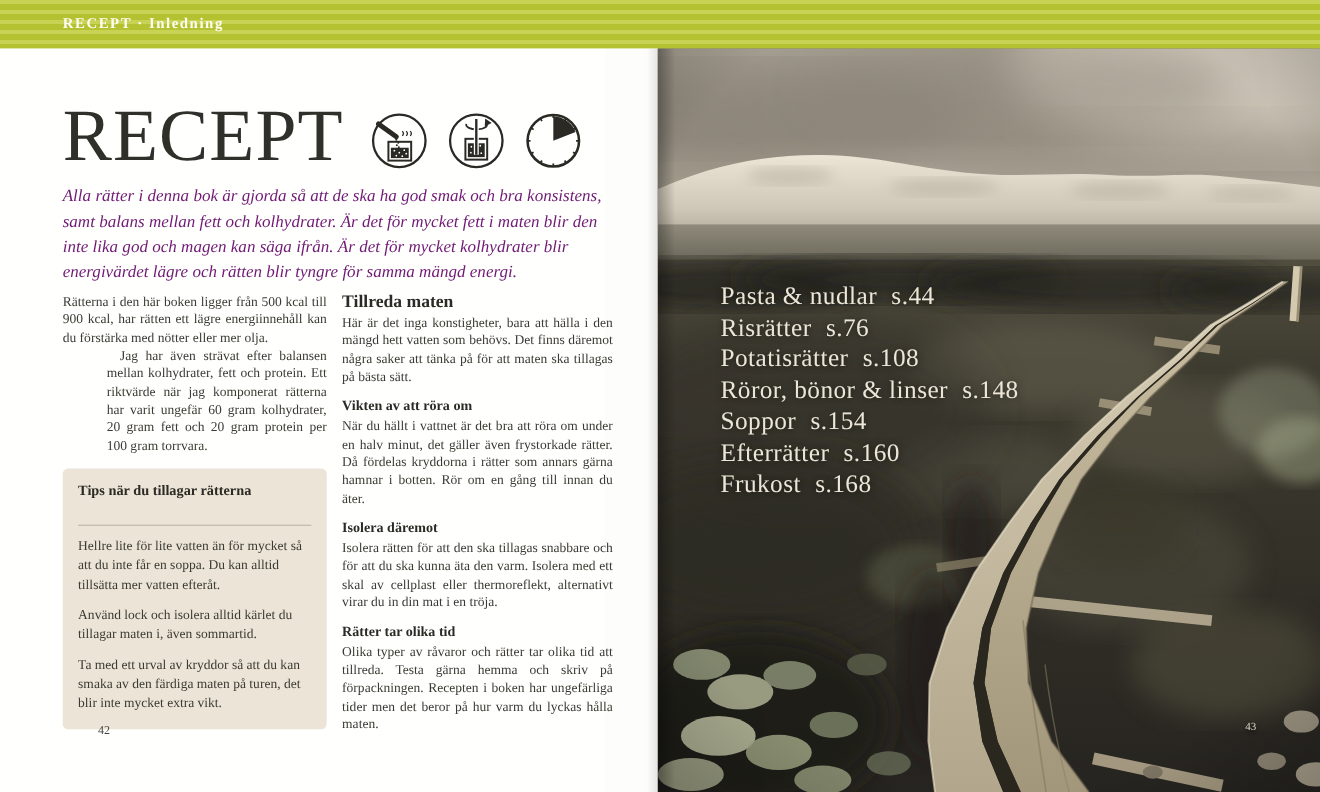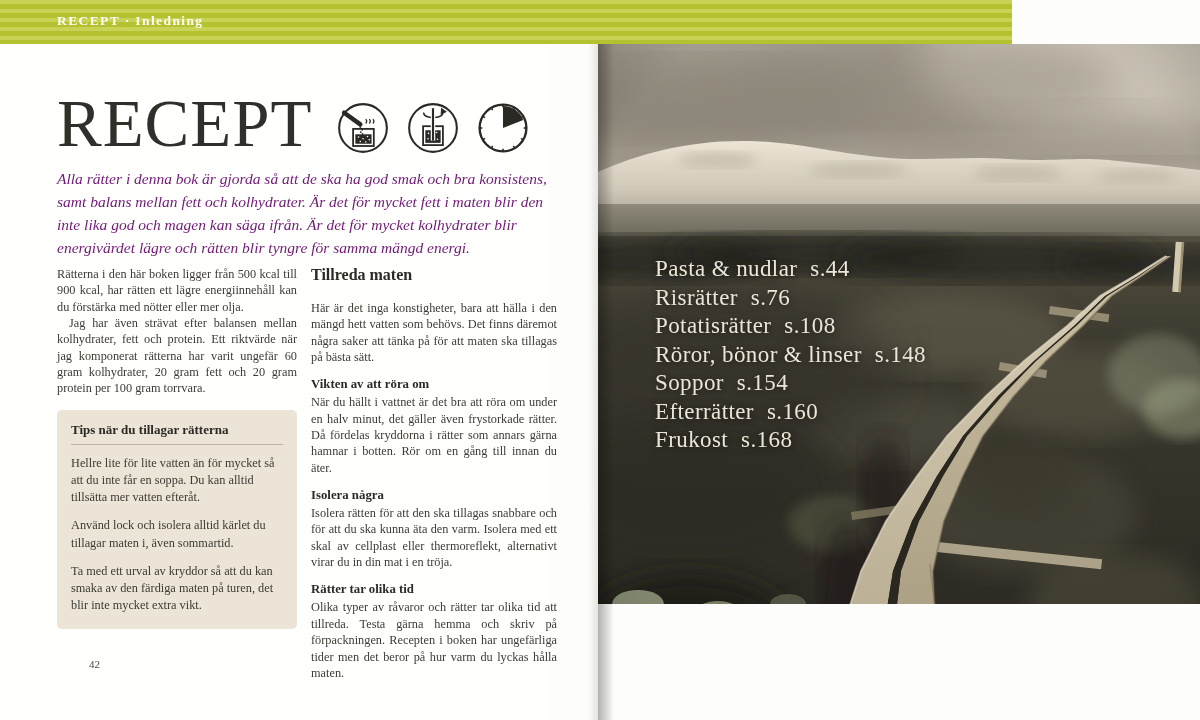--- a/index.html
+++ b/index.html
@@ -3,21 +3,21 @@
 <meta charset="utf-8">
 <style>
   * { margin:0; padding:0; box-sizing:border-box; }
   html,body { width:1200px; height:720px; background:#ffffff; }
   body { font-family:"Liberation Serif","DejaVu Serif",serif; position:relative; overflow:hidden; }
 
   .spread { position:absolute; inset:0; width:1200px; height:720px; background:#fdfdfc; }
 
   
   .header-bar {
-    position:absolute; left:0; top:0; width:1012px; height:44px; z-index:20;
+    position:absolute; left:0; top:0; width:1200px; height:44px; z-index:20;
     background:repeating-linear-gradient(180deg,
       #c8d254 0px, #c8d254 4px,
       #b4c231 4px, #b4c231 9px);
   }
   .header-label {
     position:absolute; left:57px; top:13px;
     color:#fdfdf4; font-weight:bold; font-size:13.5px; letter-spacing:1.4px;
   }
 
   
@@ -34,41 +34,41 @@
   .intro {
     position:absolute; left:57px; top:124px; width:494px;
     font-style:italic; font-size:15.5px; line-height:1.48; color:#701a75;
   }
 
   .columns { position:absolute; left:57px; top:222px; width:500px; display:flex; gap:14px; }
   .col1 { width:240px; }
   .col2 { width:246px; }
 
   .bodytext { font-size:12.3px; line-height:1.33; text-align:justify; color:#3c3b33; }
-  .indent { text-indent:12px; }
+  .indent { text-indent:12px;margin-left:40px; }
 
   .tips-box {
     margin-top:13px; background:#ebe4d7; border-radius:5px;
     padding:12px 14px 4px 14px;
   }
   .tips-title {
     font-size:13px; font-weight:bold; color:#2b2a24;
-    padding-bottom:6px; border-bottom:1px solid #bdb6a8; margin-bottom:10px;
+    padding-bottom:23px; border-bottom:1px solid #bdb6a8; margin-bottom:10px;
   }
   .tips-box p { font-size:12.3px; line-height:1.4; color:#3c3b33; margin-bottom:11px; }
 
-  .sec-h3 { font-size:16px; font-weight:bold; color:#2b2a24; margin-bottom:16px; }
+  .sec-h3 { font-size:16px; font-weight:bold; color:#2b2a24; margin-bottom:1px; }
   .sec-h4 { font-size:12.8px; font-weight:bold; color:#2b2a24; margin:12px 0 2px 0; }
 
   .pagenum-left {
     position:absolute; left:60px; top:614px; font-size:11px; color:#4a4940;margin-left:29px;
   }
 
   
-  .photo-page { position:absolute; left:598px; top:44px; width:602px; height:560px; overflow:hidden; background:#36332b; }
+  .photo-page { position:absolute; left:598px; top:44px; width:602px; height:676px; overflow:hidden; background:#36332b; }
   .photo-page svg.scene { position:absolute; left:0; top:0; }
 
   .toc { position:absolute; left:57px; top:211px; z-index:5; }
   .toc-row {
     font-size:23px; line-height:28.5px; letter-spacing:0.4px;
     color:#ece6d8; text-shadow:0 1px 6px rgba(10,10,5,0.5);
     white-space:nowrap;
   }
   .toc-row .ref { margin-left:13px; }
 
@@ -178,21 +178,21 @@
         </div>
       </div>
 
       <div class="col2">
         <div class="sec-h3">Tillreda maten</div>
         <p class="bodytext">Här är det inga konstigheter, bara att hälla i den mängd hett vatten som behövs. Det finns däremot några saker att tänka på för att maten ska tillagas på bästa sätt.</p>
 
         <div class="sec-h4">Vikten av att röra om</div>
         <p class="bodytext">När du hällt i vattnet är det bra att röra om under en halv minut, det gäller även frystorkade rätter. Då fördelas kryddorna i rätter som annars gärna hamnar i botten. Rör om en gång till innan du äter.</p>
 
-        <div class="sec-h4">Isolera några</div>
+        <div class="sec-h4">Isolera däremot</div>
         <p class="bodytext">Isolera rätten för att den ska tillagas snabbare och för att du ska kunna äta den varm. Isolera med ett skal av cellplast eller thermoreflekt, alternativt virar du in din mat i en tröja.</p>
 
         <div class="sec-h4">Rätter tar olika tid</div>
         <p class="bodytext">Olika typer av råvaror och rätter tar olika tid att tillreda. Testa gärna hemma och skriv på förpackningen. Recepten i boken har ungefärliga tider men det beror på hur varm du lyckas hålla maten.</p>
       </div>
     </div>
 
     <div class="pagenum-left">42</div>
   </div>
 

